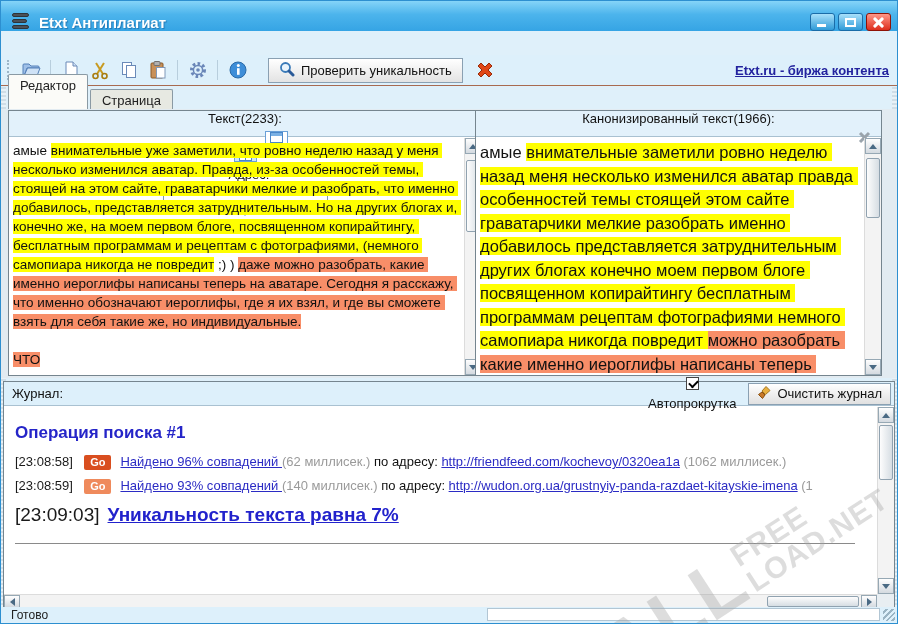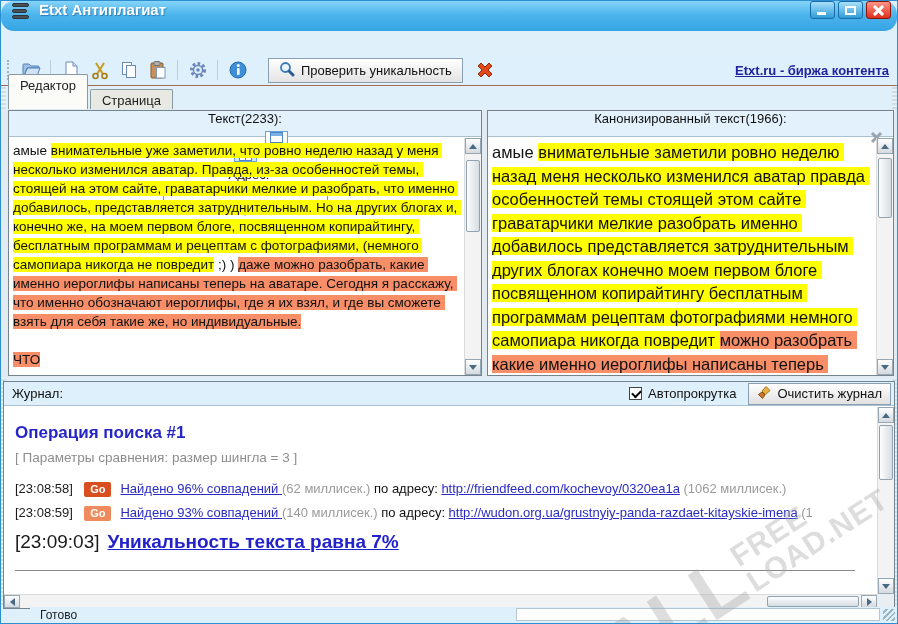--- a/index.html
+++ b/index.html
@@ -2,21 +2,21 @@
 <html style="--hl-yellow: #ffff00; --hl-orange: #f88e68;"><head>
 <meta charset="utf-8">
 <style>
   * { box-sizing: border-box; margin: 0; padding: 0; }
   body { font-family: "Liberation Sans", sans-serif; background: #888; }
   .window { position: relative; width: 898px; height: 624px; background: #dff0fa; overflow: hidden; border: 1px solid #2d8fd0; }
 
   
   .titlebar { position: absolute; top:0; left:0; right:0; height:30px;
     background: linear-gradient(#85d4f8 0%, #4cb4ec 45%, #35a4e4 100%);
-    display:flex; align-items:flex-start; padding:0 6px;border-radius:13px; }
+    display:flex; align-items:flex-end; padding:0 6px; }
   .app-icon { width:20px; height:20px; position:relative; margin-left:4px; }
   .app-icon i { position:absolute; left:1px; width:15px; height:4px; background:#4a5058; border-radius:2px; border:1px solid #2e3338; }
   .app-icon i:nth-child(1){ top:2px; width:17px;}
   .app-icon i:nth-child(2){ top:8px; }
   .app-icon i:nth-child(3){ top:14px; width:17px;}
   .title-text { color:#fff; font-weight:bold; font-size:15px; margin-left:8px; text-shadow:1px 1px 1px rgba(0,60,120,.45); }
   .win-buttons { margin-left:auto; display:flex; gap:3px; }
   .win-btn { width:25px; height:18px; border-radius:3px; border:1px solid #1a6ca8;
     background: linear-gradient(#a8e0fa, #2f9bd8); position:relative; cursor:default; }
   .win-btn.close { background: linear-gradient(#ff9788, #dd2f1d); border-color:#8f1206; }
@@ -47,21 +47,21 @@
     border-radius:2px 2px 0 0; background:#e7e9e2; margin-right:2px; height:20px; }
   .tab.active { background:#fbfbf8; height:35px; position:relative; z-index:3; }
 
   
   .main { position:absolute; top:108px; left:0; right:0; height:269px; background:#e2ebf1; }
   .edge-hatch { position:absolute; top:86px; bottom:16px; width:5px;
     background: repeating-linear-gradient(180deg,#cfdde6 0 2px, #e8f1f6 2px 4px); z-index:0;}
   .edge-hatch.left{ left:0; } .edge-hatch.right{ right:0; }
   .panel { position:absolute; top:1px; bottom:2px; border:1px solid #75858f; background:#fff; }
   .panel.left { left:7px; width:474px; }
-  .panel.right { left:486px; width:407px; }
+  .panel.right { left:474px; width:407px; }
   .panel-header { height:26px; background:#e2f1fb; border-bottom:1px solid #a9c1d1; display:flex; align-items:center;
     padding:0 6px; font-size:13px; color:#111; gap:5px;flex-direction:column; }
   .vt { width:23px; height:20px; border:1px solid #6aa0d8; background:#fff; display:flex; align-items:center; justify-content:center; }
   .vt .pane-glyph { width:13px; height:11px; border:1px solid #4a86c8; background:#fff; position:relative;}
   .vt .pane-glyph::before { content:""; position:absolute; left:0; right:0; top:0; height:3px; background:#7ab0e4; }
   .vt.pressed { background:#cde7f9; }
   .vt.pressed .pane-glyph::after { content:""; position:absolute; left:5px; top:3px; bottom:0; width:1px; background:#4a86c8; }
   .addr-label { margin-left:8px; }
   .addr-input { flex:1; height:20px; border:1px solid #7a98af; background:#fff; font-size:12px; padding:0 4px; margin:0 4px; }
   .tri-down-big { width:0; height:0; border-left:6px solid transparent; border-right:6px solid transparent;
@@ -87,21 +87,21 @@
   .tri-dn { width:0;height:0;border-left:4px solid transparent;border-right:4px solid transparent;border-top:5px solid #4a6a84;}
   .tri-lf { width:0;height:0;border-top:4px solid transparent;border-bottom:4px solid transparent;border-right:5px solid #4a6a84;}
   .tri-rt { width:0;height:0;border-top:4px solid transparent;border-bottom:4px solid transparent;border-left:5px solid #4a6a84;}
   .sb-thumb { position:absolute; left:1px; width:14px; background:linear-gradient(90deg,#fdfdfd,#d6dde3);
     border:1px solid #90a2b0; border-radius:2px; }
 
   
   .journal { position:absolute; top:380px; left:2px; right:2px; height:228px; border:1px solid #75858f; background:#fff; }
   .journal-header { height:24px; background:#ddf0fb; border-bottom:1px solid #a9c1d1; display:flex; align-items:center;
     padding:0 3px 0 8px; font-size:13px; color:#111; }
-  .autoscroll { margin-left:auto; display:flex; align-items:center; gap:6px; }
+  .autoscroll { margin-left:auto; display:flex; align-items:center; gap:6px;flex-direction:column; }
   .checkbox { width:13px; height:13px; background:#fff; border:1px solid #444; position:relative; }
   .checkbox.checked::after { content:""; position:absolute; left:2px; top:2px; width:7px; height:4px;
     border-left:2px solid #000; border-bottom:2px solid #000; transform:rotate(-45deg); }
   .clear-btn { margin-left:12px; height:22px; border:1px solid #8aa0b2; background:linear-gradient(#ffffff,#e0e0e0);
     display:flex; align-items:center; gap:5px; padding:0 8px; font-size:13px; }
 
   .journal-content { position:absolute; top:25px; left:0; right:17px; bottom:14px; overflow:hidden;
     padding:16px 0 0 11px; font-size:13px; color:#111; }
   .op-title { color:#2525c8; font-weight:bold; font-size:17px; margin-bottom:7px; }
   .op-params { color:#8d8d8d; font-size:13.5px; margin-bottom:12px; }
@@ -117,21 +117,21 @@
 
   .journal .vscroll { top:25px; bottom:14px; }
   .hscroll { position:absolute; left:0; right:17px; bottom:0; height:14px; background:#f3f3f3; border-top:1px solid #dcdcdc; }
   .hscroll .sb-btn { width:16px; height:13px; top:0; }
   .hscroll .sb-btn.left { left:0; } .hscroll .sb-btn.right { left:auto; right:0; }
   .hscroll .sb-thumb { top:1px; height:11px; width:92px; left:auto; right:18px; background:linear-gradient(#fdfdfd,#d6dde3); }
   .sb-corner { position:absolute; right:0; bottom:0; width:17px; height:14px; background:#e8eef2; }
 
   
   .statusbar { position:absolute; bottom:0; left:0; right:0; height:16px; background:#ddf0fb;
-    display:flex; align-items:center; font-size:12px; color:#222; padding-left:10px;margin-left:29px; }
+    display:flex; align-items:center; font-size:12px; color:#222; padding-left:10px; }
   .status-box { position:absolute; left:486px; right:17px; top:1px; height:13px; background:#fff; border:1px solid #b2c6d4; }
   .grip-corner { position:absolute; right:2px; bottom:2px; width:12px; height:12px;
     background: repeating-linear-gradient(135deg, transparent 0 2px, #9ab4c4 2px 4px); }
 
   
   .watermark { position:absolute; right:-6px; bottom:22px; transform:rotate(-33deg); pointer-events:none; z-index:40;
     display:flex; align-items:center; color:rgba(165,165,165,0.38); font-weight:bold; letter-spacing:1px; }
   .wm-all { font-size:78px; line-height:60px; margin-right:4px; }
   .wm-col { display:flex; flex-direction:column; font-size:30px; line-height:30px; }
 </style>
@@ -307,21 +307,20 @@
               <path d="M9 1.5 L13 5.5 L8.5 9.5 L5 6 Z" fill="#e8b040" stroke="#a87820"></path>
               <path d="M5 7 L8 10 L5.5 13.5 L1.5 9.5 Z" fill="#c87828" stroke="#8a5010"></path>
             </svg>
         </span>
         <span>Очистить журнал</span>
       </span>
     </div>
 
     <div class="journal-content">
       <div class="op-title">Операция поиска #1</div>
-      <div class="op-params">[ Параметры сравнения: размер шингла = 3 ]</div>
       <div id="journal-entries">
           <div class="entry"><span class="time">[23:08:58] </span><span class="badge" style="background: rgb(217, 78, 31);">Go</span><a class="jlink">Найдено 96% совпадений </a><span class="dur">(62 миллисек.)</span><span class=""> по адресу: </span><a class="jlink">http://friendfeed.com/kochevoy/0320ea1a</a><span class="dur"> (1062 миллисек.)</span></div>
           <div class="entry"><span class="time">[23:08:59] </span><span class="badge" style="background: rgb(239, 138, 92);">Go</span><a class="jlink">Найдено 93% совпадений </a><span class="dur">(140 миллисек.)</span><span class=""> по адресу: </span><a class="jlink">http://wudon.org.ua/grustnyiy-panda-razdaet-kitayskie-imena</a><span class="dur"> (1</span></div>
         </div>
       <div class="entry result-line">
         <span class="time">[23:09:03]</span><span class="result-link">Уникальность текста равна 7%</span>
       </div>
       <div class="journal-divider"></div>
     </div>
 

